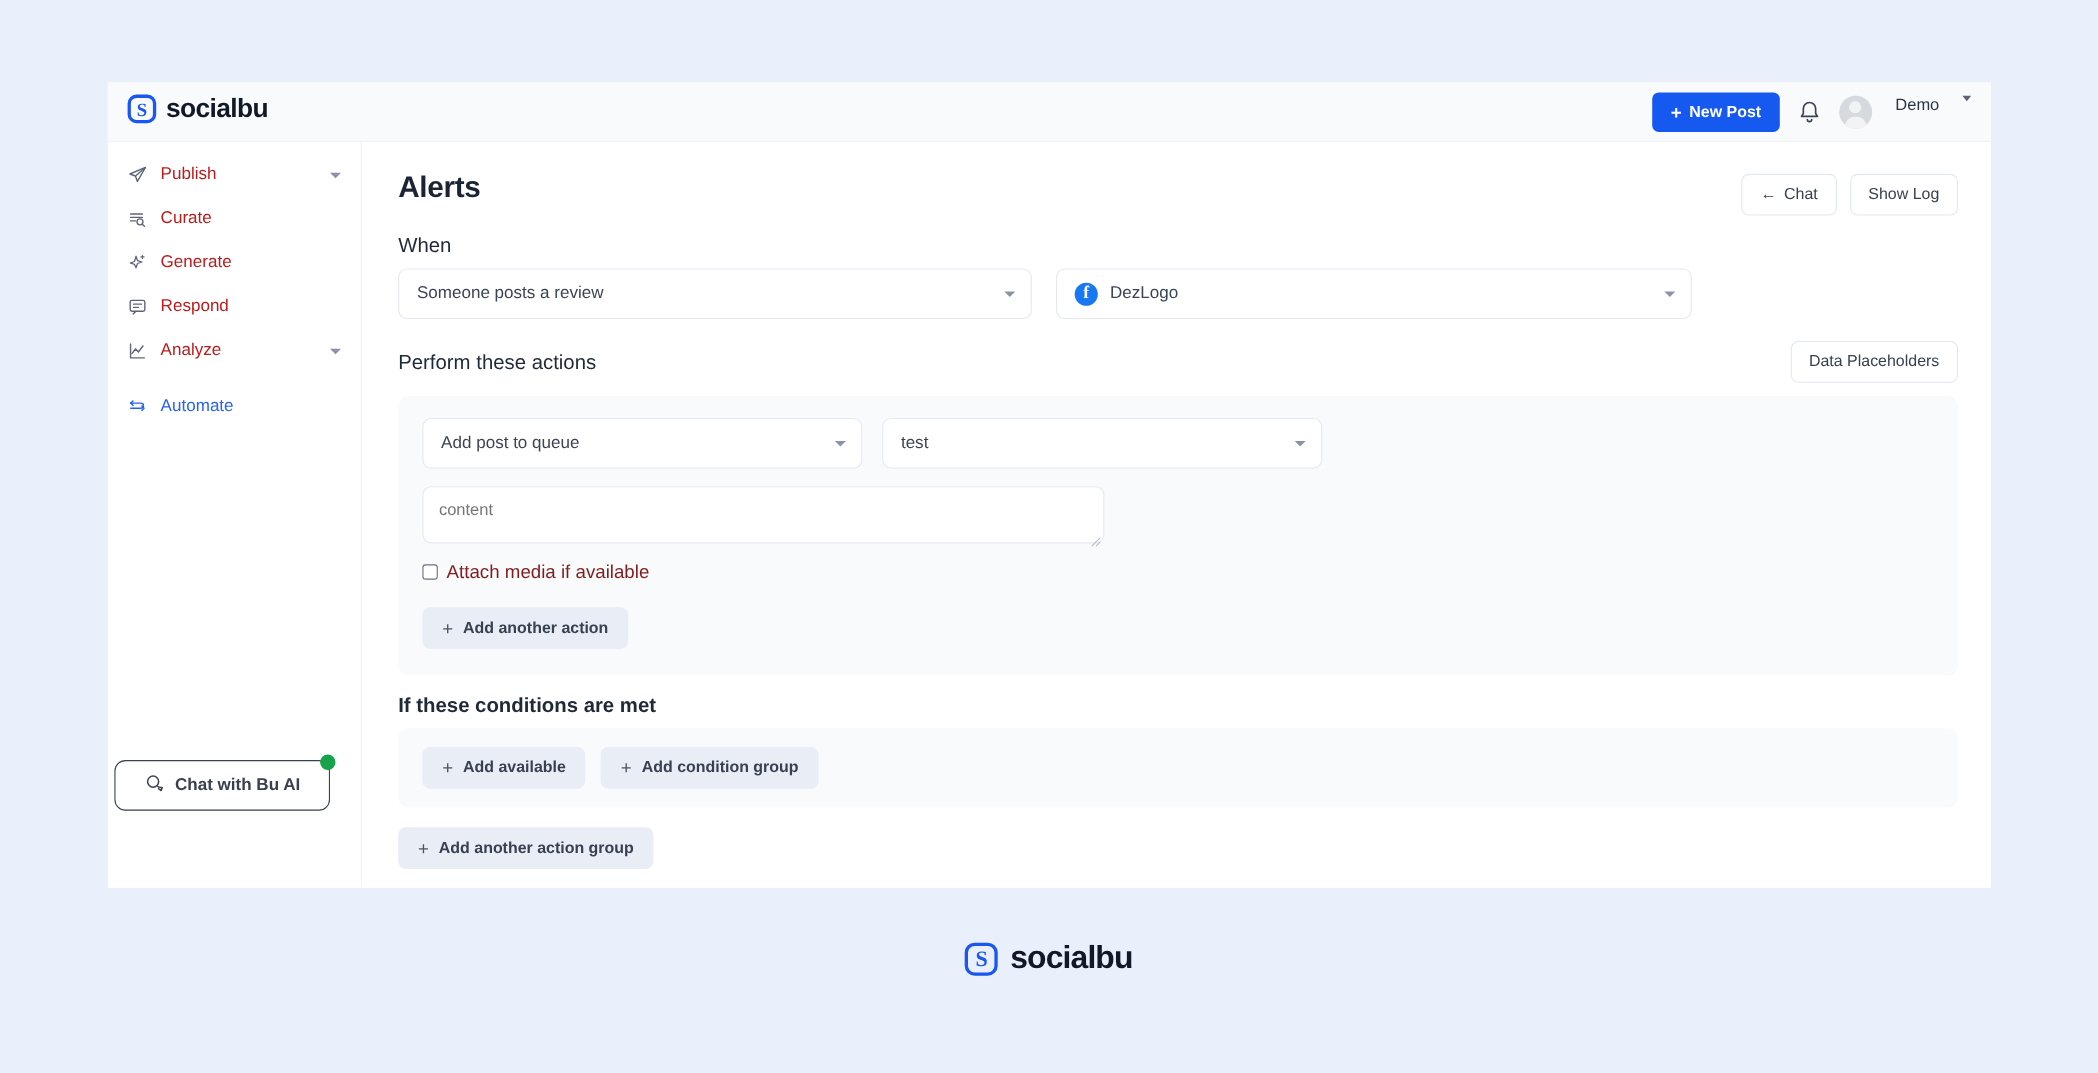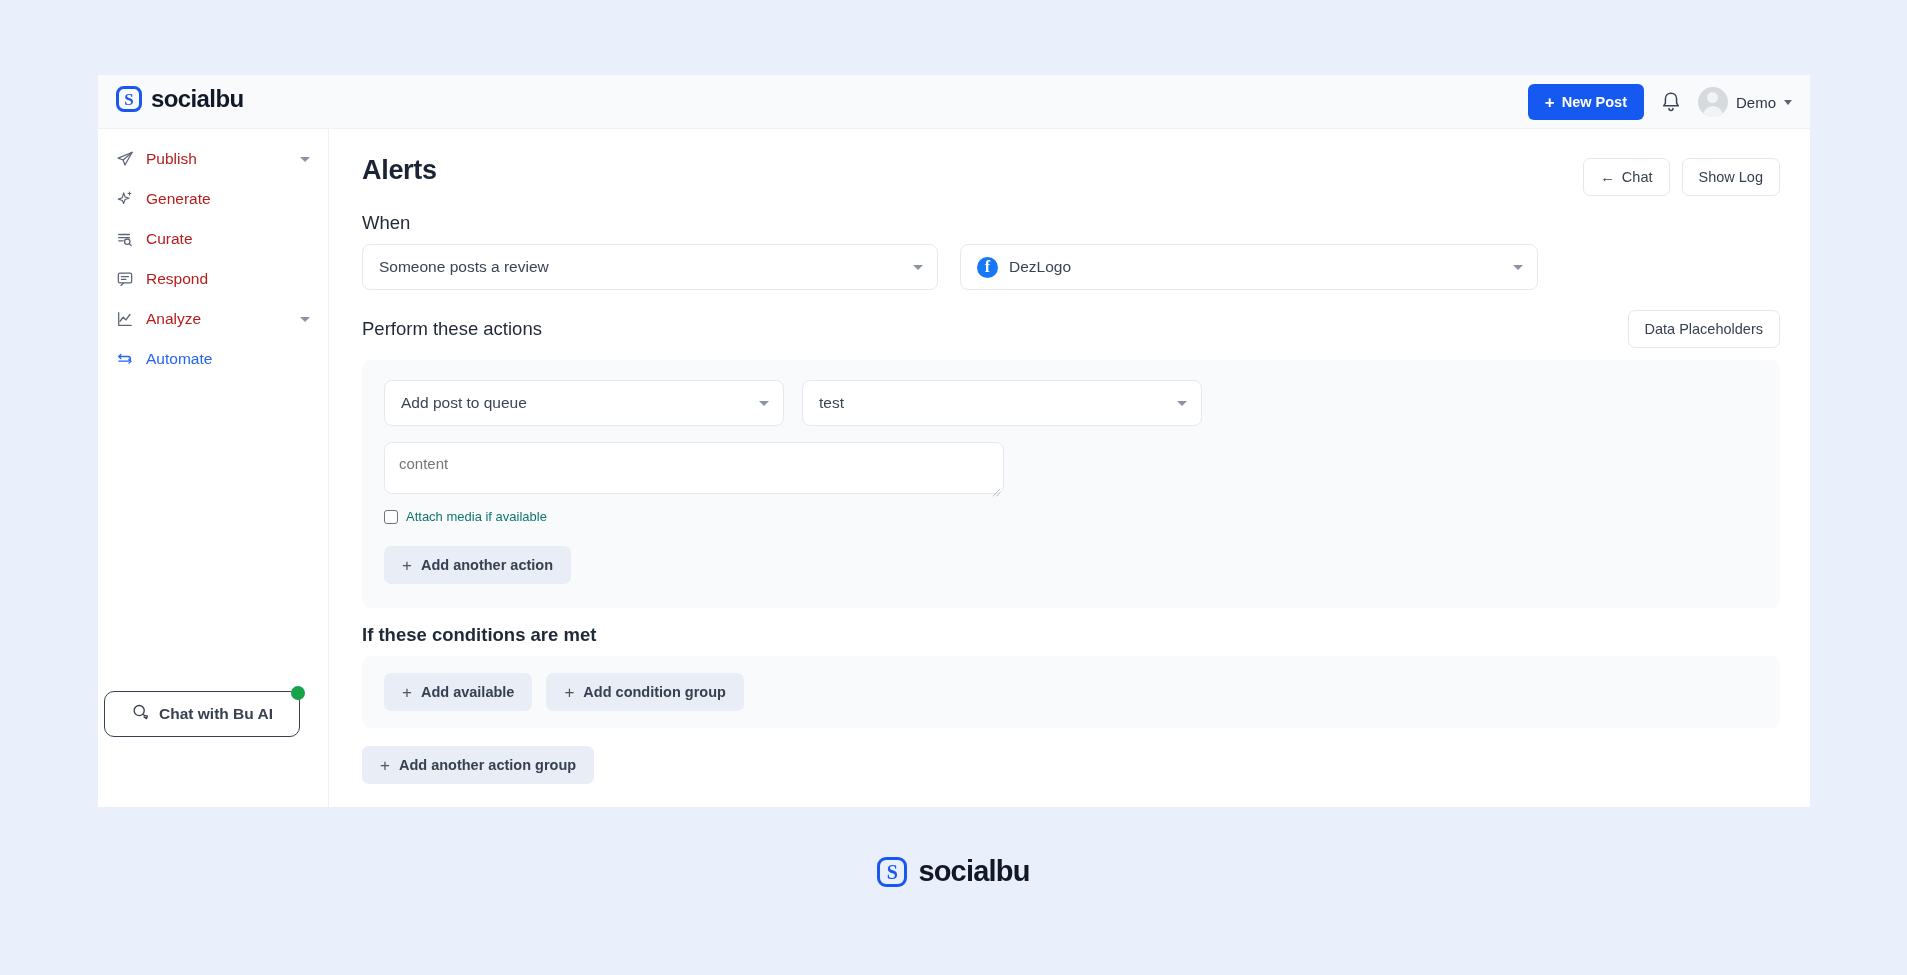--- a/index.html
+++ b/index.html
@@ -54,21 +54,21 @@
     border: none; border-radius: 6px;
     height: 36px; padding: 0 17px;
     font-size: 14.5px; font-weight: 700;
     font-family: "Liberation Sans", sans-serif;
     display: flex; align-items: center; gap: 7px;
     cursor: pointer;
   }
   .plus-sign { font-size: 17px; font-weight: 700; line-height: 1; }
   .bell { width: 22px; height: 24px; cursor: pointer; }
   .user-chip {
-    display: flex; align-items: center; gap: 8px; cursor: pointer;
+    display: flex; gap: 21px; cursor: pointer;
   }
   .avatar {
     width: 30px; height: 30px; border-radius: 50%;
     background: #d6d9de; overflow: hidden; position: relative;
   }
   .avatar::before {
     content: ""; position: absolute;
     width: 11px; height: 11px; border-radius: 50%;
     background: #f2f3f5; left: 9.5px; top: 5px;
   }
@@ -98,21 +98,21 @@
     cursor: pointer; position: relative;
     color: #b91c1c;
   }
   .nav-item .nav-icon {
     width: 22px; height: 20px; flex: 0 0 22px;
     display: flex; align-items: center; justify-content: center;
   }
   .nav-item .nav-label {
     font-size: 15.5px; margin-left: 10px; white-space: nowrap;
   }
-  .nav-item.active { color: #2563f5; }
+  .nav-item.active { color: #2563f5; align-items: flex-end; }
   .nav-chevron {
     position: absolute; right: 18px; top: 50%;
     margin-top: -2px;
     width: 0; height: 0;
     border-left: 5px solid transparent;
     border-right: 5px solid transparent;
     border-top: 5.5px solid #8b93a5;
   }
 
   
@@ -222,21 +222,21 @@
 
   .checkbox-row {
     display: flex; align-items: center; gap: 8px;
     margin-top: 11px;
   }
   .checkbox {
     width: 14px; height: 14px;
     border: 1.5px solid #6b7280; border-radius: 3px;
     background: #fff; cursor: pointer;
   }
-  .checkbox-label { font-size: 13px; color: #0f766e; }
+  .checkbox-label { font-size: 17px; color: #7f1d1d; }
 
   .btn-soft {
     background: #e9edf5; border: none; border-radius: 7px;
     height: 38px; padding: 0 18px;
     font-size: 14.5px; font-weight: 700; color: #374151;
     font-family: "Liberation Sans", sans-serif;
     display: inline-flex; align-items: center; gap: 9px;
     cursor: pointer;
   }
   .btn-soft .plus-sign { font-weight: 400; font-size: 17px; color: #4b5563; }
@@ -310,36 +310,36 @@
           <path d="M18 2.5 7.9 11.1" fill="none" stroke="#5d6577" stroke-width="1.4"></path>
         </svg>
       </span>
       <span class="nav-label">Publish</span>
       <span class="nav-chevron"></span>
     </div>
 
     <div class="nav-item">
       <span class="nav-icon">
         <svg width="18" height="18" viewBox="0 0 20 20">
-          <path d="M8.5 3.2 10 7.6l4.4 1.5-4.4 1.5L8.5 15 7 11.6 2.6 10.1 7 8.6z" fill="none" stroke="#5d6577" stroke-width="1.3" stroke-linejoin="round"></path>
-          <path d="M15 2.3v3.2M13.4 3.9h3.2" stroke="#5d6577" stroke-width="1.2" stroke-linecap="round"></path>
-        </svg>
-      </span>
-      <span class="nav-label">Generate</span>
-    </div>
-
-    <div class="nav-item">
-      <span class="nav-icon">
-        <svg width="18" height="18" viewBox="0 0 20 20">
           <path d="M3 5h12M3 8.5h12M3 12h5" stroke="#5d6577" stroke-width="1.4" stroke-linecap="round"></path>
           <circle cx="12.5" cy="13" r="3" fill="none" stroke="#5d6577" stroke-width="1.4"></circle>
           <path d="M14.8 15.3 17 17.4" stroke="#5d6577" stroke-width="1.4" stroke-linecap="round"></path>
         </svg>
       </span>
       <span class="nav-label">Curate</span>
+    </div>
+
+    <div class="nav-item">
+      <span class="nav-icon">
+        <svg width="18" height="18" viewBox="0 0 20 20">
+          <path d="M8.5 3.2 10 7.6l4.4 1.5-4.4 1.5L8.5 15 7 11.6 2.6 10.1 7 8.6z" fill="none" stroke="#5d6577" stroke-width="1.3" stroke-linejoin="round"></path>
+          <path d="M15 2.3v3.2M13.4 3.9h3.2" stroke="#5d6577" stroke-width="1.2" stroke-linecap="round"></path>
+        </svg>
+      </span>
+      <span class="nav-label">Generate</span>
     </div>
 
     <div class="nav-item">
       <span class="nav-icon">
         <svg width="18" height="18" viewBox="0 0 20 20">
           <rect x="2.6" y="3.4" width="14.8" height="11" rx="1.8" fill="none" stroke="#5d6577" stroke-width="1.4"></rect>
           <path d="M5.6 17.2 8.4 14.4" stroke="#5d6577" stroke-width="1.4" stroke-linecap="round"></path>
           <path d="M6 7.3h8M6 10.5h5" stroke="#5d6577" stroke-width="1.3" stroke-linecap="round"></path>
         </svg>
       </span>

